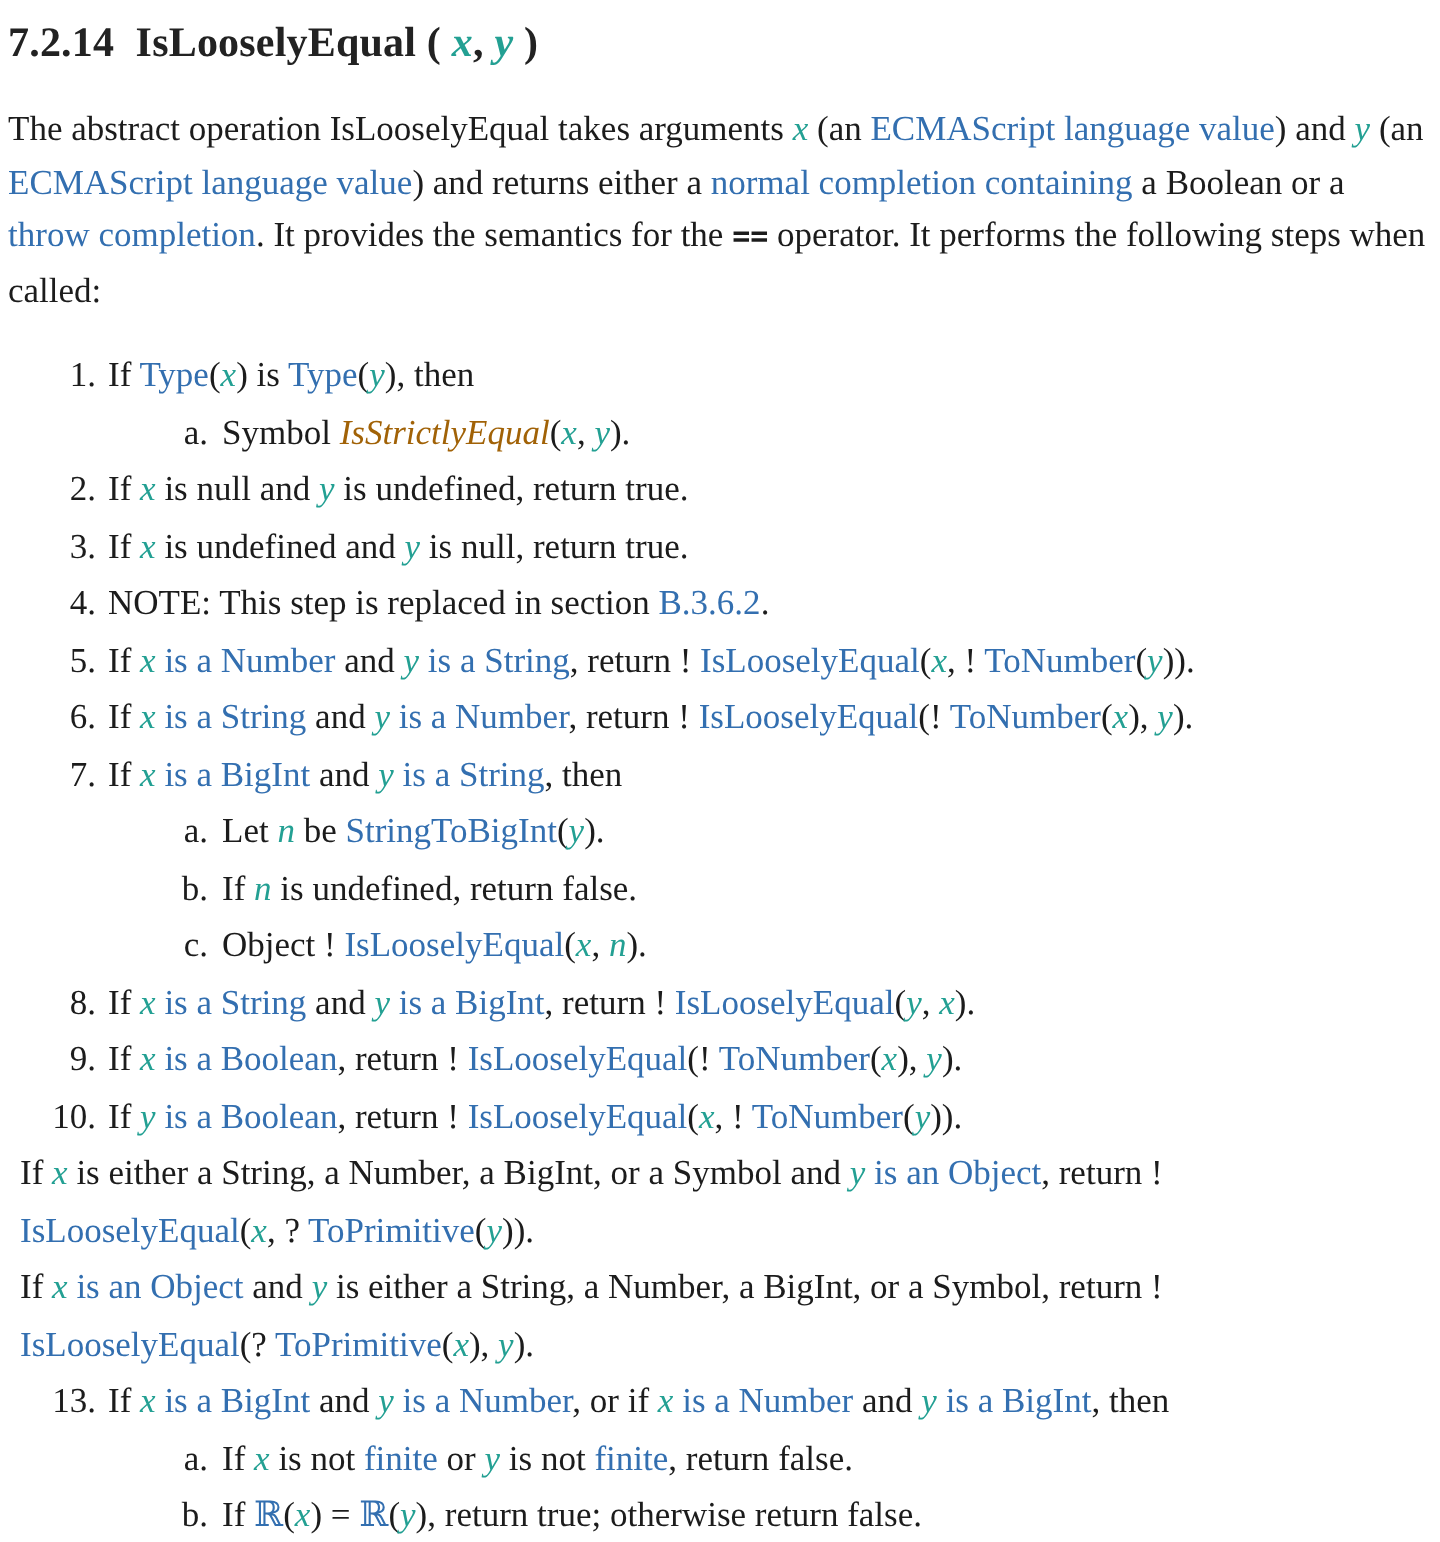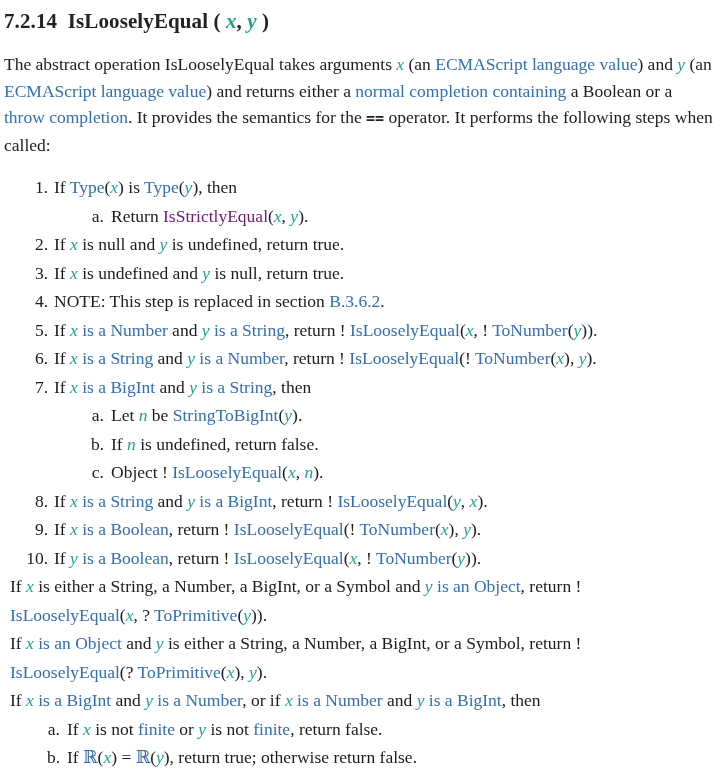--- a/index.html
+++ b/index.html
@@ -79,21 +79,21 @@
 <body style="color: rgb(28, 28, 28); background: rgb(255, 255, 255);">
 
 <main>
   <h1 class="section-heading" style="color: rgb(34, 34, 34);"><span class="txt">7.2.14&nbsp; IsLooselyEqual ( </span><span class="var" style="color: rgb(35, 160, 147);">x</span><span class="txt">, </span><span class="var" style="color: rgb(35, 160, 147);">y</span><span class="txt"> )</span></h1>
   <p class="intro"><span class="txt">The abstract operation IsLooselyEqual takes arguments </span><span class="var" style="color: rgb(35, 160, 147);">x</span><span class="txt"> (an </span><a class="lnk" href="#" style="color: rgb(51, 111, 176);">ECMAScript language value</a><span class="txt">) and </span><span class="var" style="color: rgb(35, 160, 147);">y</span><span class="txt"> (an </span><a class="lnk" href="#" style="color: rgb(51, 111, 176);">ECMAScript language value</a><span class="txt">) and returns either a </span><a class="lnk" href="#" style="color: rgb(51, 111, 176);">normal completion containing</a><span class="txt"> a Boolean or a </span><a class="lnk" href="#" style="color: rgb(51, 111, 176);">throw completion</a><span class="txt">. It provides the semantics for the </span><span class="code">==</span><span class="txt"> operator. It performs the following steps when called:</span></p>
   <ol class="steps">
       <li class="step">
         <span class="marker">1.</span>
         <div class="content"><span><span class="txt">If </span><a class="lnk" href="#" style="color: rgb(51, 111, 176);">Type</a><span class="txt">(</span><span class="var" style="color: rgb(35, 160, 147);">x</span><span class="txt">) is </span><a class="lnk" href="#" style="color: rgb(51, 111, 176);">Type</a><span class="txt">(</span><span class="var" style="color: rgb(35, 160, 147);">y</span><span class="txt">), then</span></span><div class="substep">
             <span class="marker">a.</span>
-            <div class="content"><span class="txt">Return </span><a class="lnk" href="#" style="color: #701a75;">IsStrictlyEqual</a><span class="txt">(</span><span class="var" style="color: rgb(35, 160, 147);">x</span><span class="txt">, </span><span class="var" style="color: rgb(35, 160, 147);">y</span><span class="txt">).</span></div>
+            <div class="content"><span class="txt">Symbol </span><a class="lnk" href="#" style="color: #a16207; font-style: italic;">IsStrictlyEqual</a><span class="txt">(</span><span class="var" style="color: rgb(35, 160, 147);">x</span><span class="txt">, </span><span class="var" style="color: rgb(35, 160, 147);">y</span><span class="txt">).</span></div>
           </div></div>
       </li>
       <li class="step">
         <span class="marker">2.</span>
         <div class="content"><span><span class="txt">If </span><span class="var" style="color: rgb(35, 160, 147);">x</span><span class="txt"> is </span><span class="val">null</span><span class="txt"> and </span><span class="var" style="color: rgb(35, 160, 147);">y</span><span class="txt"> is </span><span class="val">undefined</span><span class="txt">, return </span><span class="val">true</span><span class="txt">.</span></span></div>
       </li>
       <li class="step">
         <span class="marker">3.</span>
         <div class="content"><span><span class="txt">If </span><span class="var" style="color: rgb(35, 160, 147);">x</span><span class="txt"> is </span><span class="val">undefined</span><span class="txt"> and </span><span class="var" style="color: rgb(35, 160, 147);">y</span><span class="txt"> is </span><span class="val">null</span><span class="txt">, return </span><span class="val">true</span><span class="txt">.</span></span></div>
       </li>
@@ -134,20 +134,21 @@
         <span class="marker">10.</span>
         <div class="content"><span><span class="txt">If </span><span class="var" style="color: rgb(35, 160, 147);">y</span><span class="txt"> </span><a class="lnk" href="#" style="color: rgb(51, 111, 176);">is a Boolean</a><span class="txt">, return ! </span><a class="lnk" href="#" style="color: rgb(51, 111, 176);">IsLooselyEqual</a><span class="txt">(</span><span class="var" style="color: rgb(35, 160, 147);">x</span><span class="txt">, ! </span><a class="lnk" href="#" style="color: rgb(51, 111, 176);">ToNumber</a><span class="txt">(</span><span class="var" style="color: rgb(35, 160, 147);">y</span><span class="txt">)).</span></span></div>
       </li>
       <li class="step">
         <div class="content"><span><span class="txt">If </span><span class="var" style="color: rgb(35, 160, 147);">x</span><span class="txt"> is either a String, a Number, a BigInt, or a Symbol and </span><span class="var" style="color: rgb(35, 160, 147);">y</span><span class="txt"> </span><a class="lnk" href="#" style="color: rgb(51, 111, 176);">is an Object</a><span class="txt">, return ! </span><a class="lnk" href="#" style="color: rgb(51, 111, 176);">IsLooselyEqual</a><span class="txt">(</span><span class="var" style="color: rgb(35, 160, 147);">x</span><span class="txt">, ? </span><a class="lnk" href="#" style="color: rgb(51, 111, 176);">ToPrimitive</a><span class="txt">(</span><span class="var" style="color: rgb(35, 160, 147);">y</span><span class="txt">)).</span></span></div>
       </li>
       <li class="step">
         <div class="content"><span><span class="txt">If </span><span class="var" style="color: rgb(35, 160, 147);">x</span><span class="txt"> </span><a class="lnk" href="#" style="color: rgb(51, 111, 176);">is an Object</a><span class="txt"> and </span><span class="var" style="color: rgb(35, 160, 147);">y</span><span class="txt"> is either a String, a Number, a BigInt, or a Symbol, return ! </span><a class="lnk" href="#" style="color: rgb(51, 111, 176);">IsLooselyEqual</a><span class="txt">(? </span><a class="lnk" href="#" style="color: rgb(51, 111, 176);">ToPrimitive</a><span class="txt">(</span><span class="var" style="color: rgb(35, 160, 147);">x</span><span class="txt">), </span><span class="var" style="color: rgb(35, 160, 147);">y</span><span class="txt">).</span></span></div>
       </li>
       <li class="step">
+        <span class="marker">13.</span>
         <div class="content"><span><span class="txt">If </span><span class="var" style="color: rgb(35, 160, 147);">x</span><span class="txt"> </span><a class="lnk" href="#" style="color: rgb(51, 111, 176);">is a BigInt</a><span class="txt"> and </span><span class="var" style="color: rgb(35, 160, 147);">y</span><span class="txt"> </span><a class="lnk" href="#" style="color: rgb(51, 111, 176);">is a Number</a><span class="txt">, or if </span><span class="var" style="color: rgb(35, 160, 147);">x</span><span class="txt"> </span><a class="lnk" href="#" style="color: rgb(51, 111, 176);">is a Number</a><span class="txt"> and </span><span class="var" style="color: rgb(35, 160, 147);">y</span><span class="txt"> </span><a class="lnk" href="#" style="color: rgb(51, 111, 176);">is a BigInt</a><span class="txt">, then</span></span><div class="substep">
             <span class="marker">a.</span>
             <div class="content"><span class="txt">If </span><span class="var" style="color: rgb(35, 160, 147);">x</span><span class="txt"> is not </span><a class="lnk" href="#" style="color: rgb(51, 111, 176);">finite</a><span class="txt"> or </span><span class="var" style="color: rgb(35, 160, 147);">y</span><span class="txt"> is not </span><a class="lnk" href="#" style="color: rgb(51, 111, 176);">finite</a><span class="txt">, return </span><span class="val">false</span><span class="txt">.</span></div>
           </div><div class="substep">
             <span class="marker">b.</span>
             <div class="content"><span class="txt">If </span><a class="lnk" href="#" style="color: rgb(51, 111, 176);">ℝ</a><span class="txt">(</span><span class="var" style="color: rgb(35, 160, 147);">x</span><span class="txt">) = </span><a class="lnk" href="#" style="color: rgb(51, 111, 176);">ℝ</a><span class="txt">(</span><span class="var" style="color: rgb(35, 160, 147);">y</span><span class="txt">), return </span><span class="val">true</span><span class="txt">; otherwise return </span><span class="val">false</span><span class="txt">.</span></div>
           </div></div>
       </li>
     </ol>
 </main>

